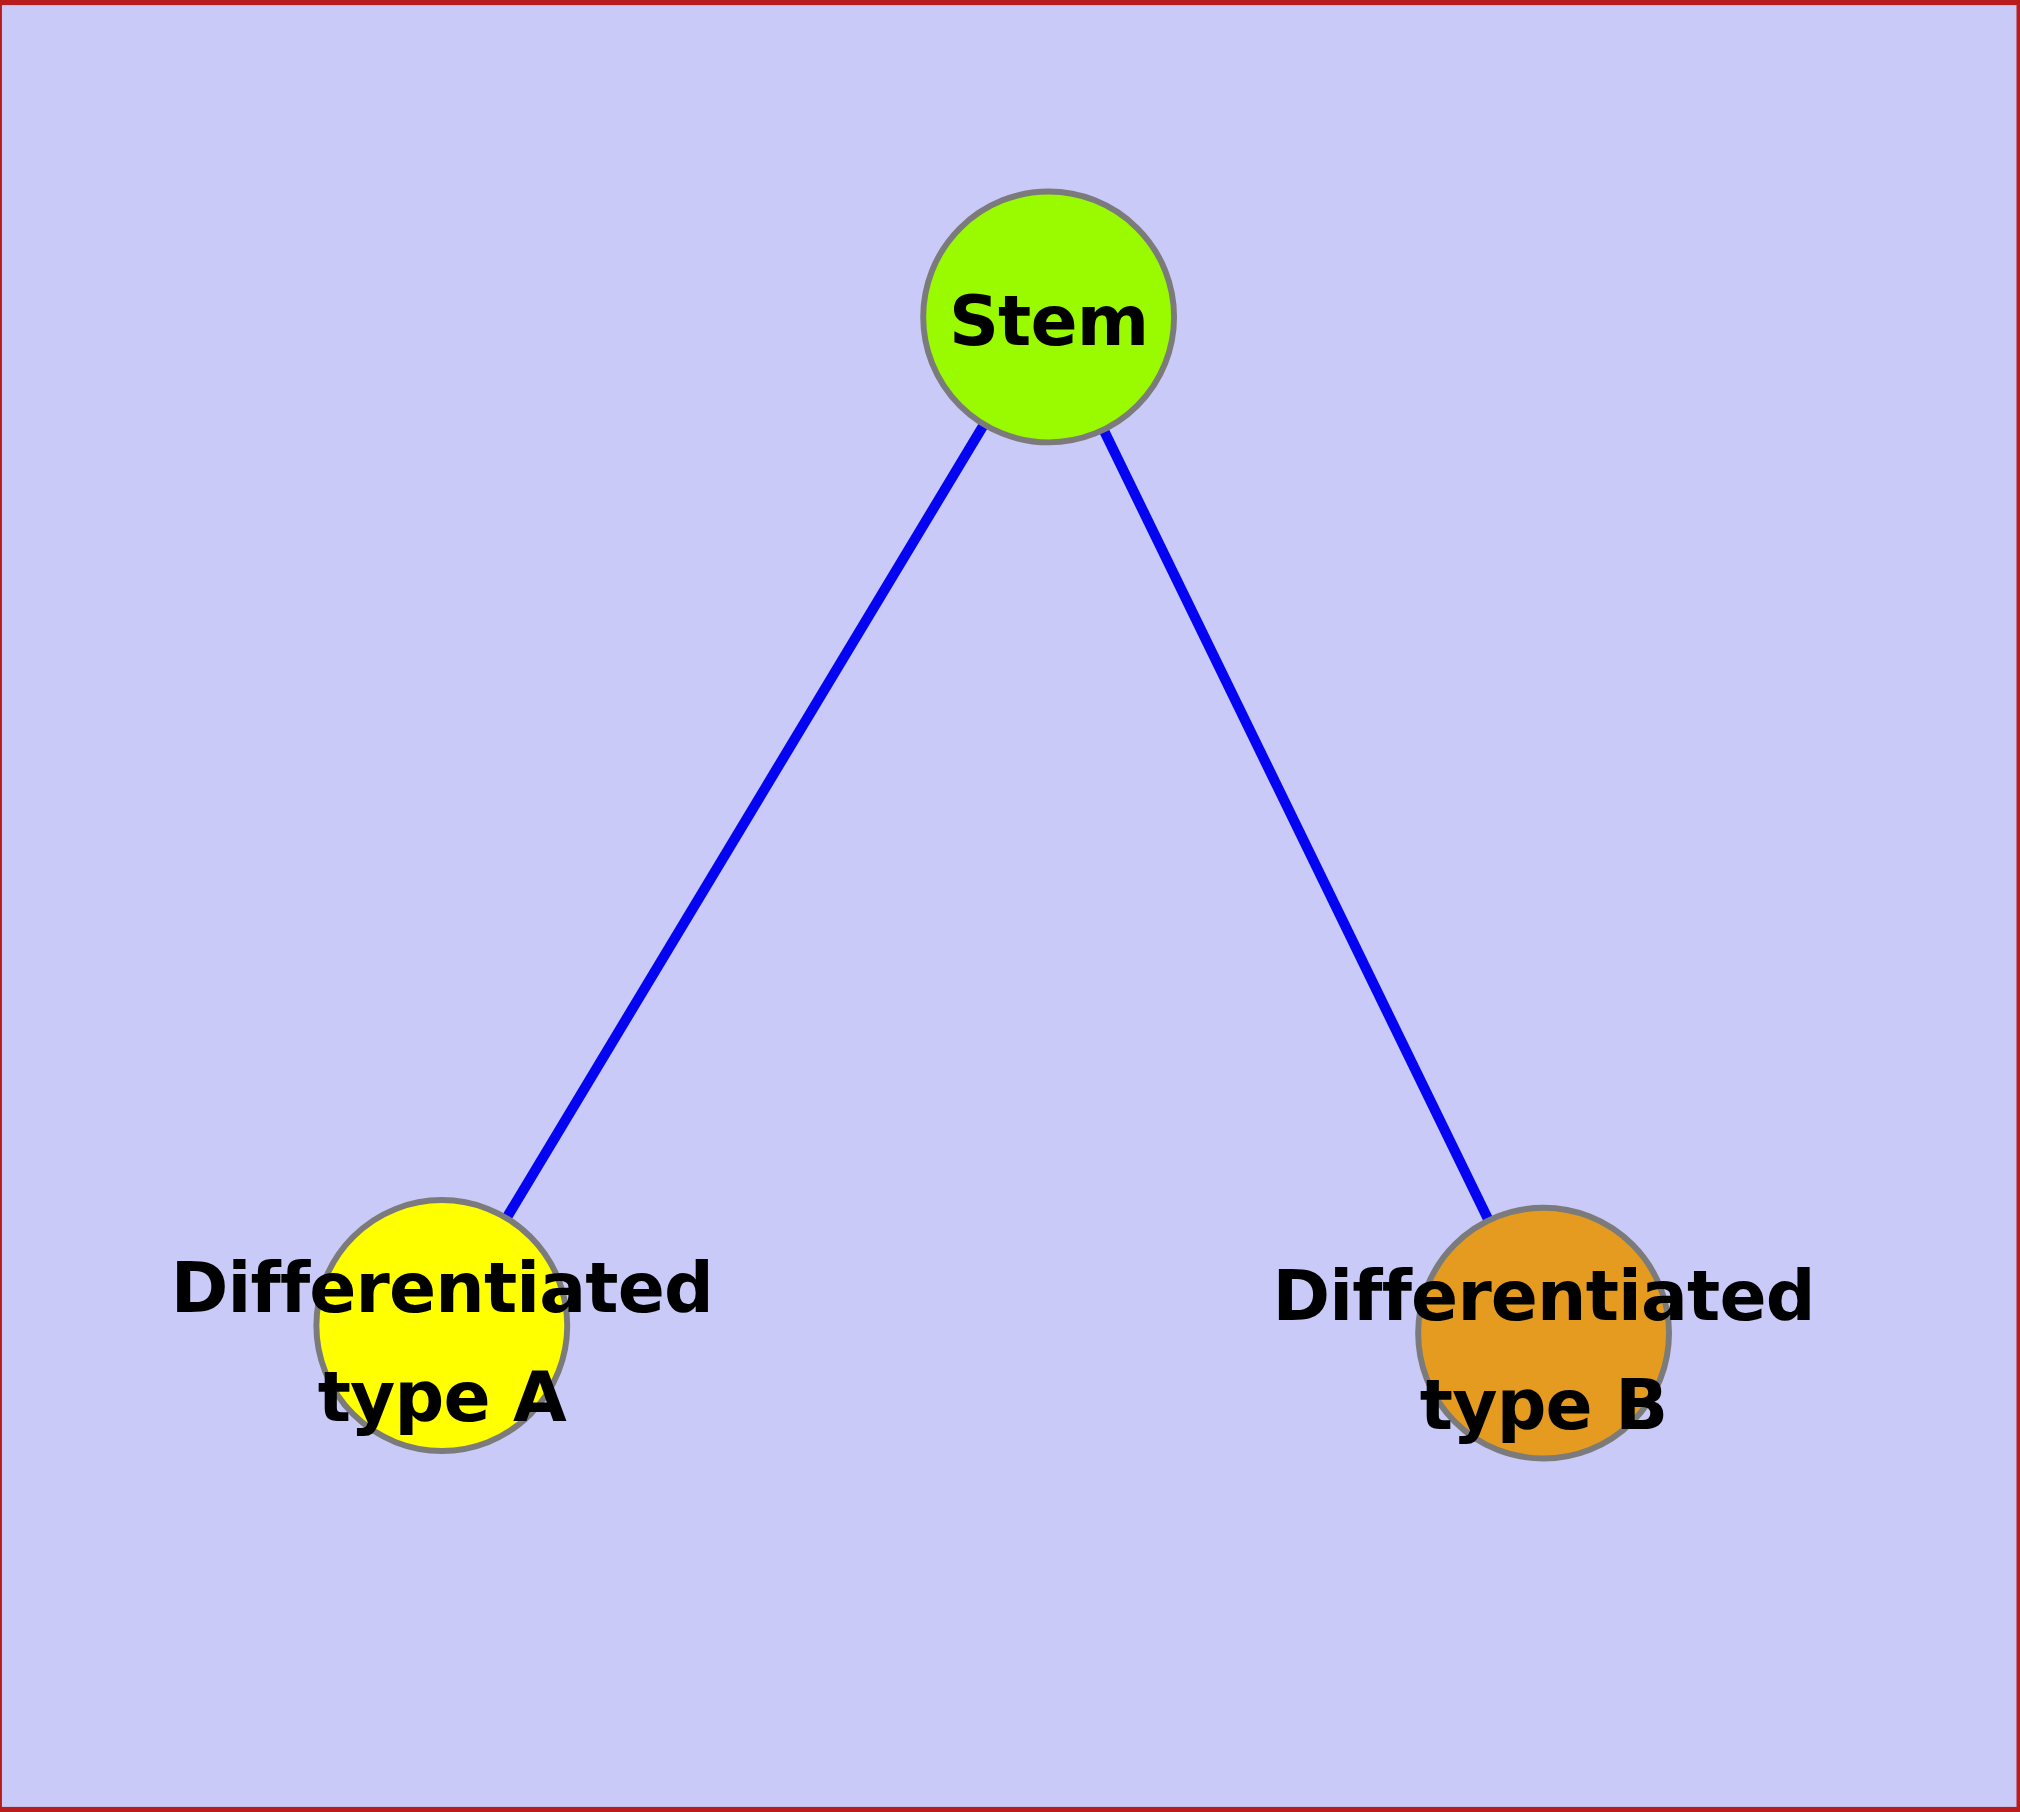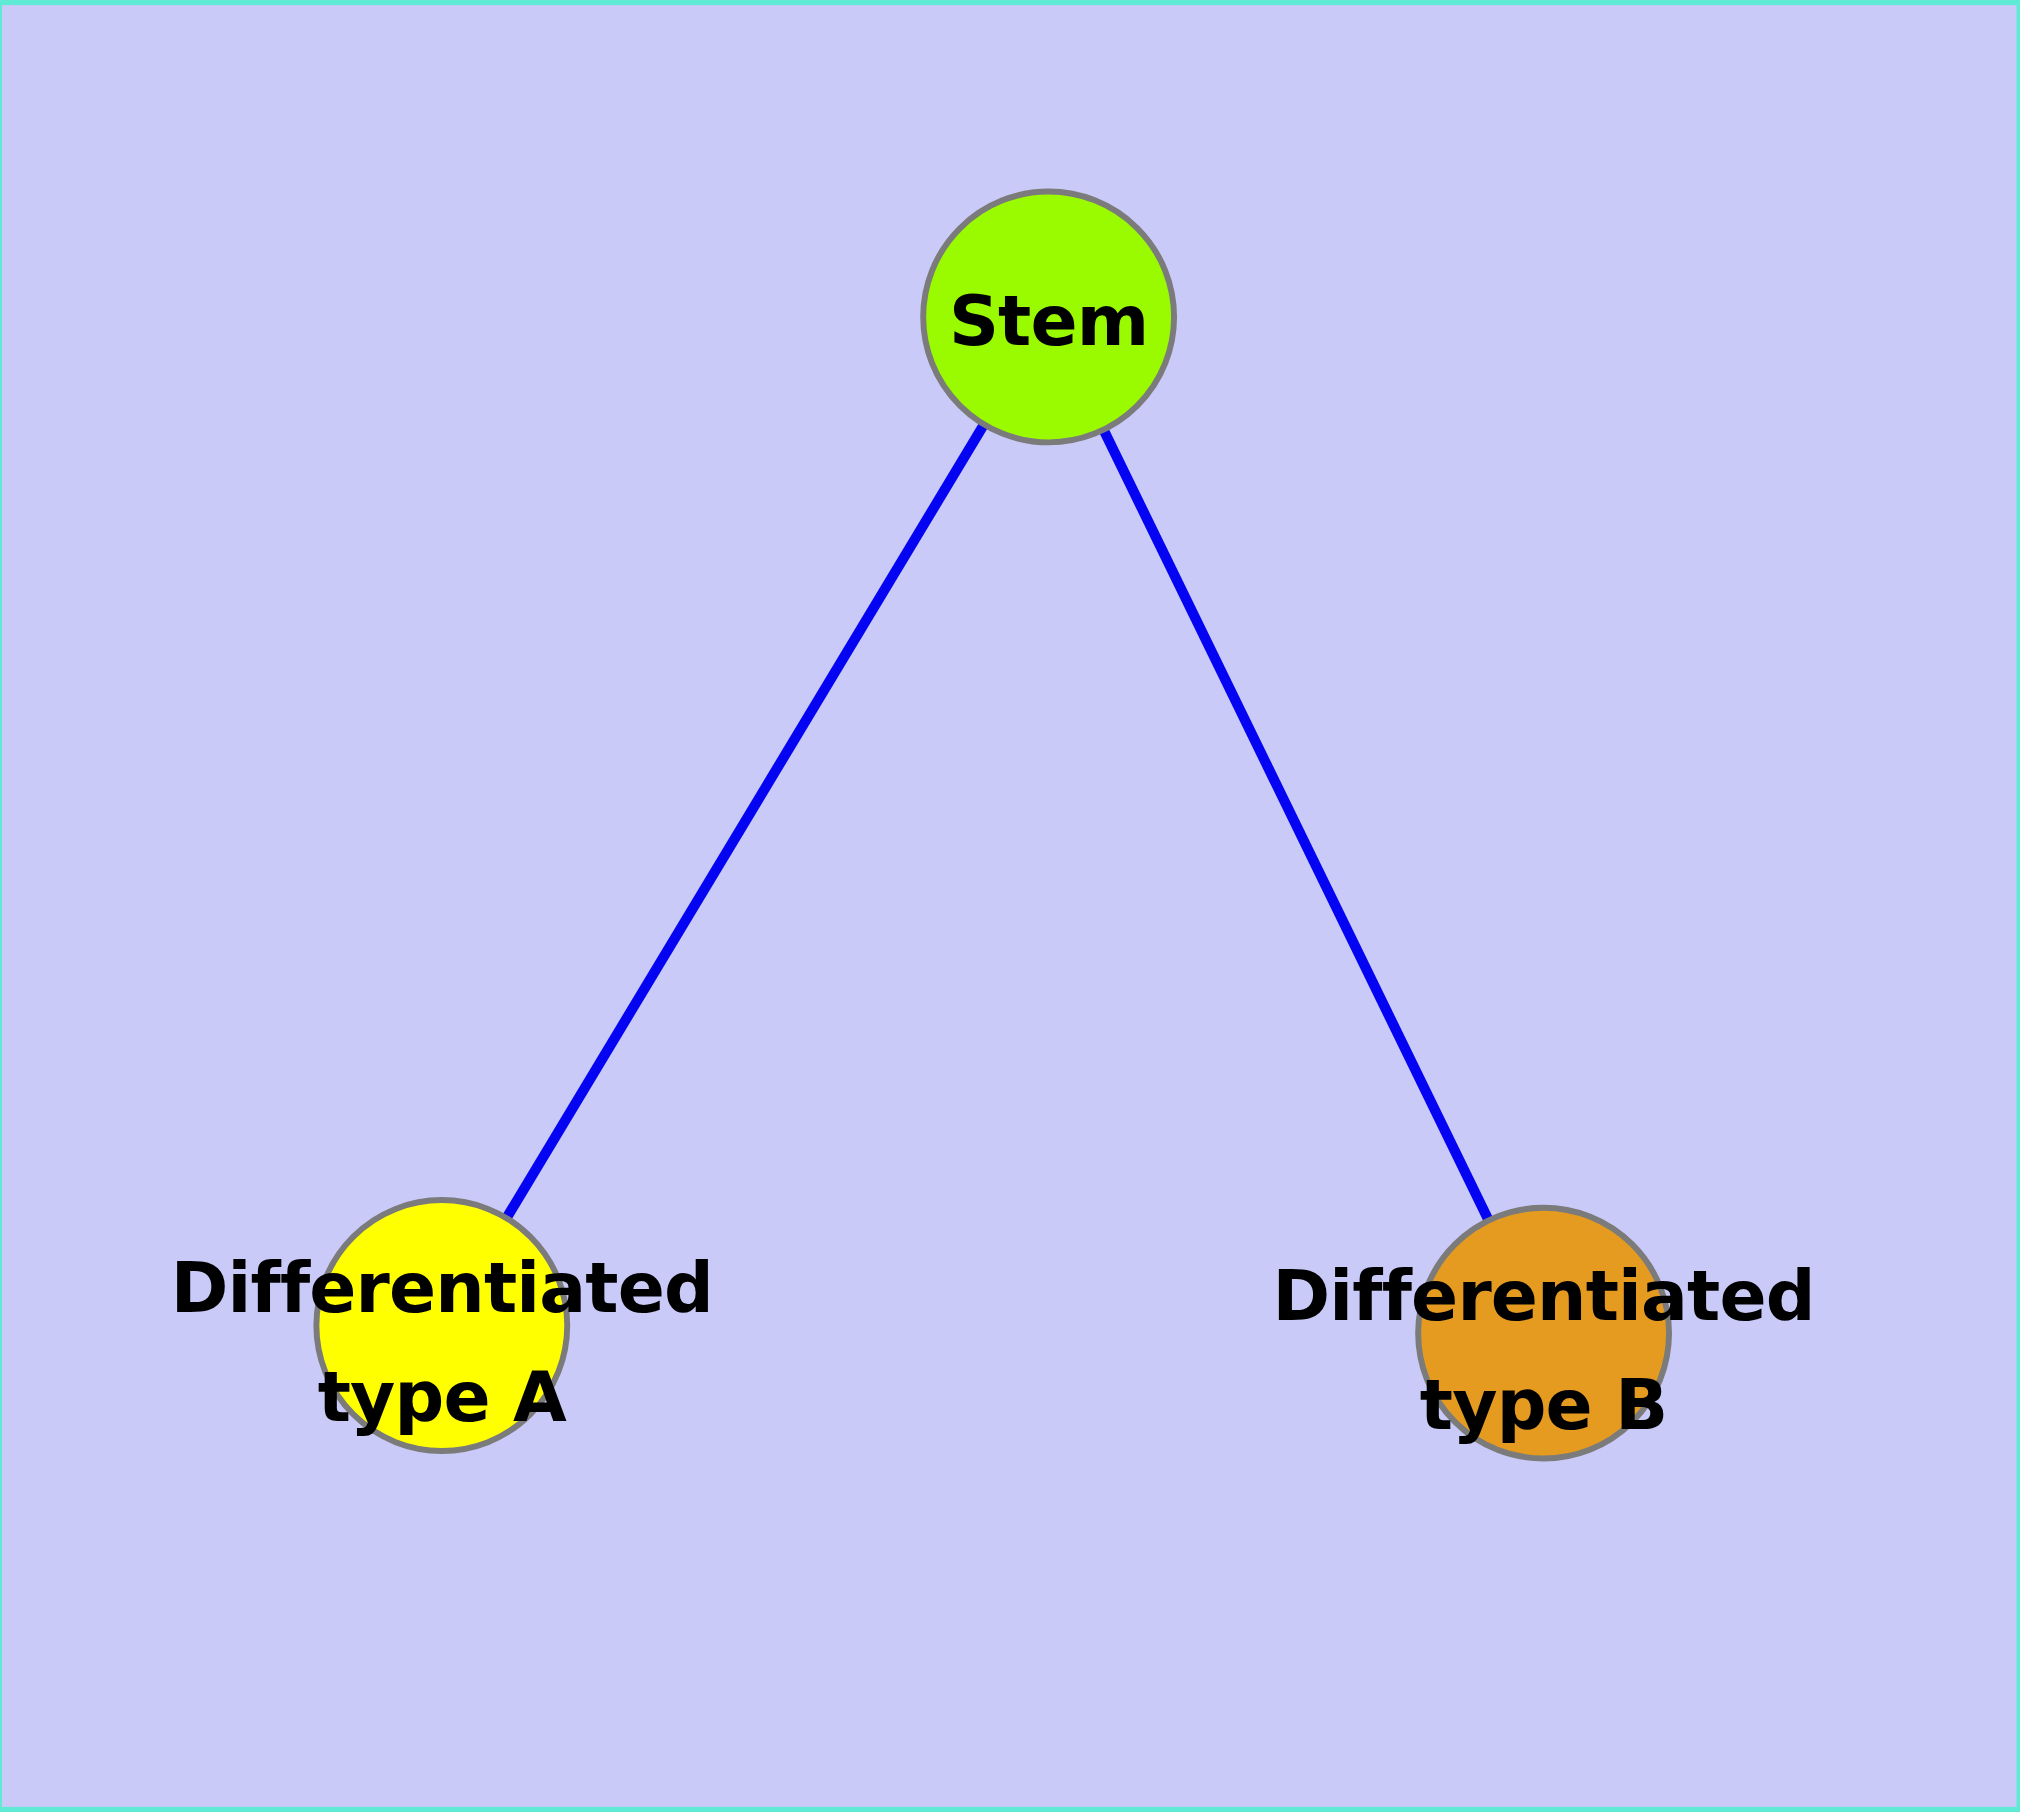--- a/index.html
+++ b/index.html
@@ -5,21 +5,21 @@
   html, body {
     margin: 0;
     padding: 0;
     background: #ffffff;
     font-family: "DejaVu Sans", sans-serif;
   }
   .canvas {
     position: relative;
     width: 2021px;
     height: 1812px;
-    background: #5eead4;
+    background: #b91c1c;
     overflow: hidden;
   }
   .graph-svg {
     display: block;
     width: 2021px;
     height: 1812px;
   }
   .edge {
     stroke-width: 12px;
     stroke-linecap: butt;

